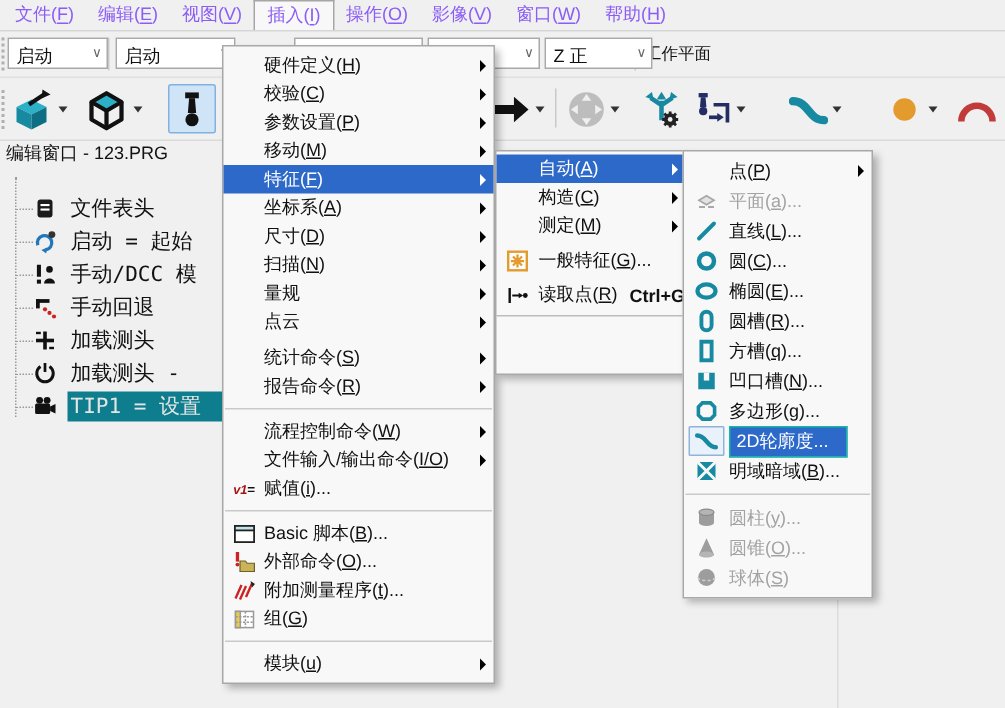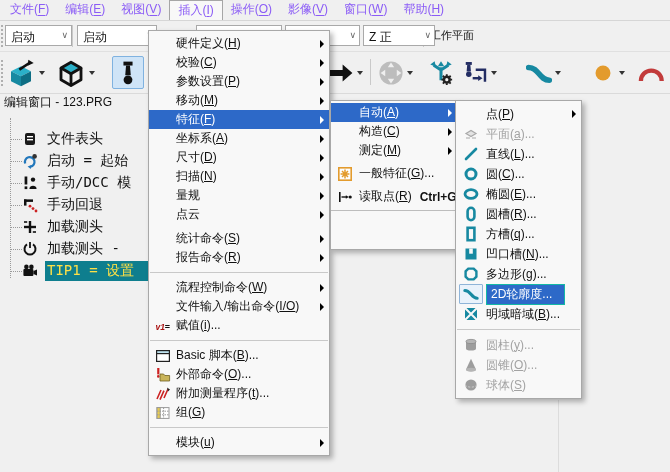--- a/index.html
+++ b/index.html
@@ -42,21 +42,21 @@
   .ew-title{position:absolute;left:4px;top:1px;font-size:12px;color:#111;white-space:nowrap;}
   .tree{position:absolute;left:0;top:17px;width:200px;bottom:0;}
   .tree-vline{position:absolute;left:10px;top:8px;height:160px;border-left:1px dotted #9a9a9a;}
   .tree-item{position:absolute;left:0;height:20px;display:flex;align-items:center;
              font-family:"DejaVu Sans Mono","Liberation Mono",monospace;font-size:14px;color:#111;
              white-space:nowrap;}
   .tree-item .stub{width:12px;margin-left:10px;border-top:1px dotted #9a9a9a;flex:none;}
   .tree-item .ticon{width:18px;height:16px;margin-right:5px;flex:none;}
   .tree-item .ticon svg{width:16px;height:16px;display:block;}
   .tree-item .tlabel{padding:1px 4px 1px 2px;}
-  .tree-item.selected .tlabel{background:#0e7e8e;color:#fde047;padding-right:60px;}
+  .tree-item.selected .tlabel{background:#0e7e8e;color:#e5e5e5;padding-right:60px;}
 
   
   .menu{position:absolute;background:#f8f8f8;border:1px solid #a8a8a8;
         box-shadow:3px 3px 5px rgba(0,0,0,.28);font-size:12px;color:#111;box-sizing:border-box;}
   .menu-row{display:flex;align-items:center;position:relative;padding-right:16px;cursor:default;}
   .menu-row .gut{flex:none;display:flex;align-items:center;justify-content:center;}
   .menu-row .gut svg{width:16px;height:16px;display:block;}
   .menu-row .lbl{white-space:nowrap;}
   .menu-row .sc{margin-left:8px;white-space:nowrap;font-weight:bold;}
   .menu-row .arr{position:absolute;right:5px;width:0;height:0;

